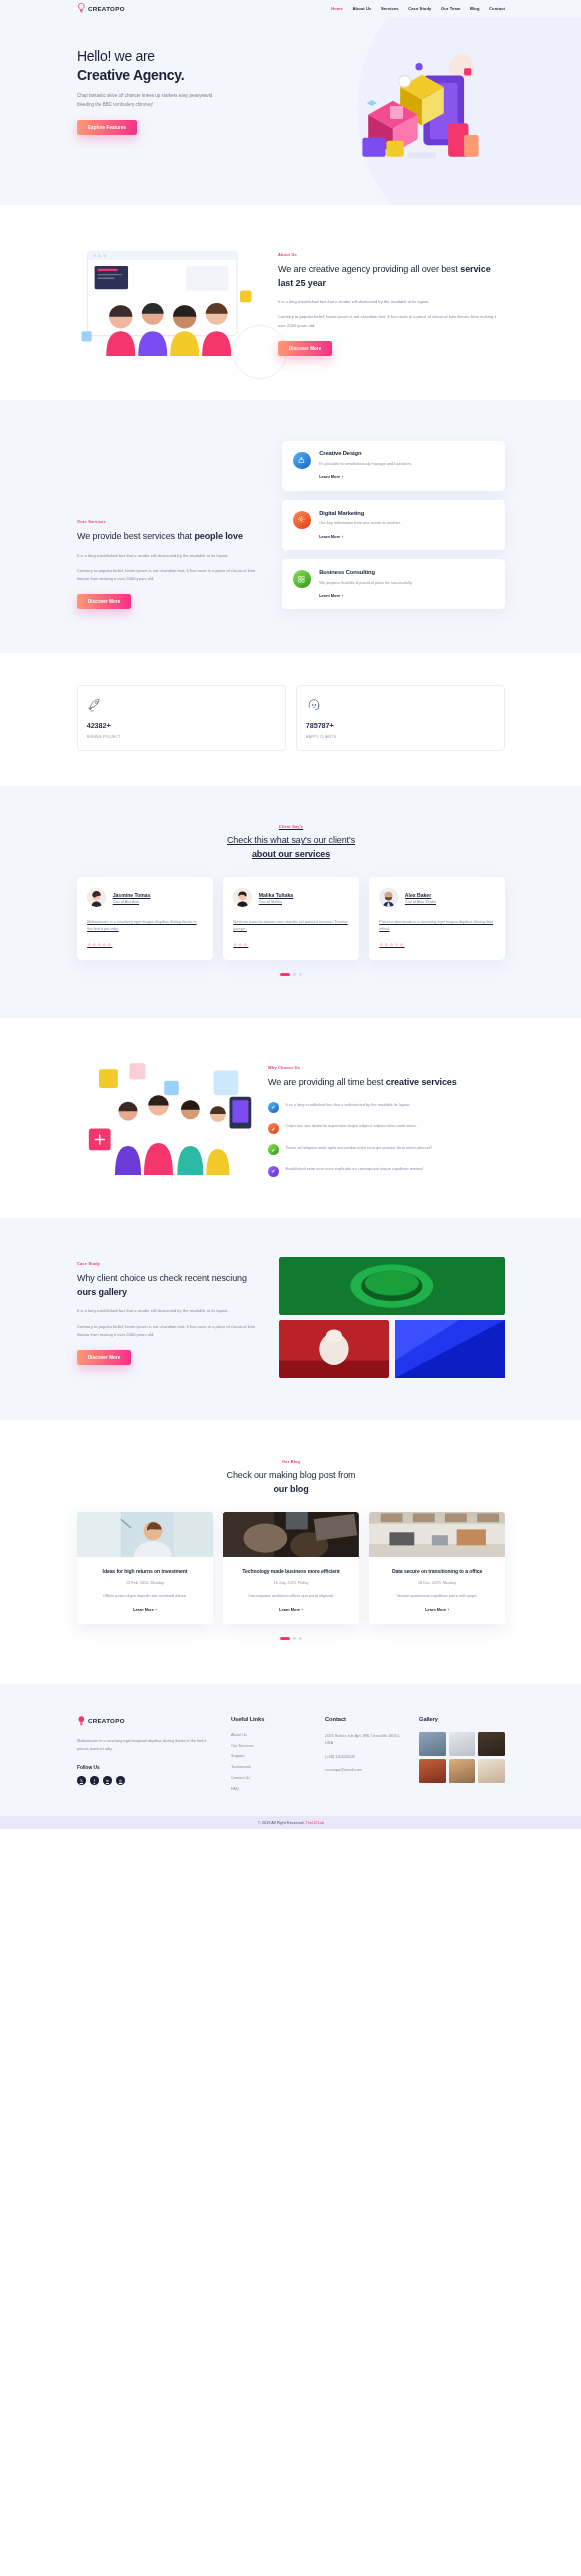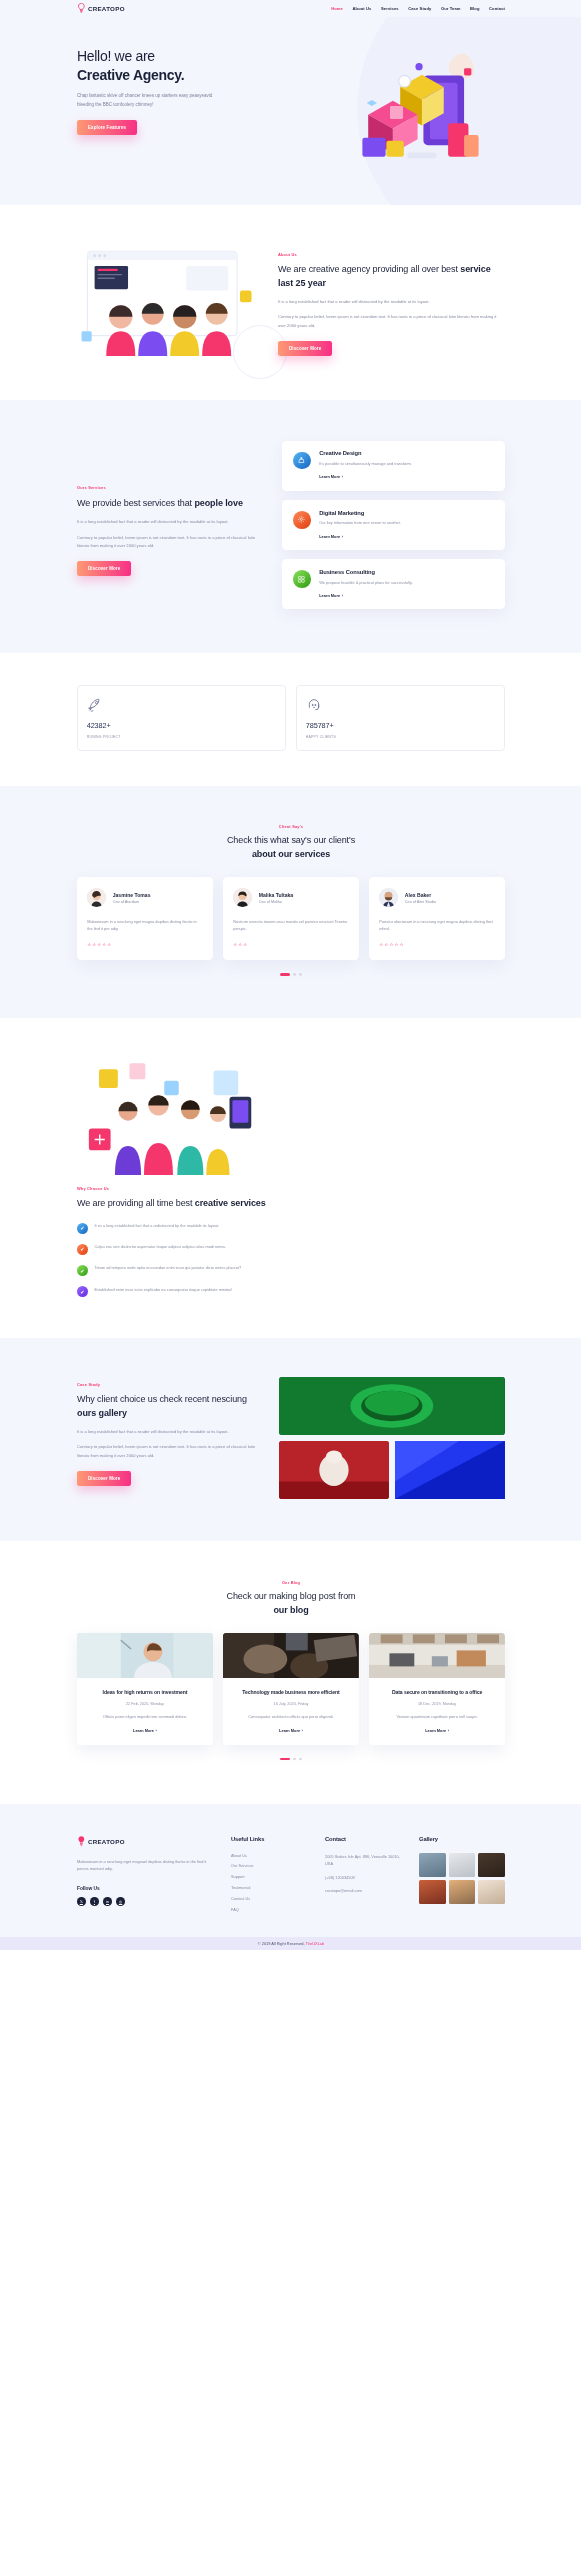--- a/index.html
+++ b/index.html
@@ -61,21 +61,21 @@
   .about .wrap { display:flex; align-items:center; gap:19px; }
   .about-img { width:182px; flex:none; }
   .about-right { flex:1; padding-top:2.9px; }
   .circ-outline {
     position:absolute; width:54px; height:54px; border-radius:50%;
     border:0.7px solid #eceefb; left:233px; top:120px;
   }
 
   
   .services { background:#f4f6fd; padding:41px 0 44px; position:relative; overflow:hidden; }
-  .services .wrap { display:flex; gap:22px; align-items:center; }
+  .services .wrap { display:flex; gap:22px; align-items:flex-end; }
   .services-left { width:183px; flex:none; padding-top:11.6px; }
   .services-right { flex:1; display:flex; flex-direction:column; gap:9.5px; }
   .svc-card {
     background:#fff; border-radius:4.4px; padding:9.5px 11px 10.2px;
     display:flex; gap:8.7px; align-items:flex-start;
     box-shadow:0 5.1px 14.5px rgba(61,74,136,.07);
   }
   .svc-ico { width:17.5px; height:17.5px; border-radius:50%; flex:none; margin-top:1.5px;
     display:flex; align-items:center; justify-content:center; color:#fff; font-size:7.3px; }
   .svc-title { font-size:5.8px; font-weight:bold; letter-spacing:-0.1px; }
@@ -84,43 +84,43 @@
   .learn i { font-style:normal; color:#1b2138; margin-left:1.5px; }
 
   
   .counters { background:#fff; padding:32px 0 35px; position:relative; overflow:hidden; }
   .counters .wrap { display:flex; gap:10.2px; }
   .cnt-card {
     flex:1; background:#fff; border:0.7px solid #ececf4; border-radius:3.6px;
     padding:10.2px 8.7px 11.6px; position:relative; z-index:2;
   }
   .cnt-ico { height:16px; margin-bottom:8px; }
-  .cnt-num { font-size:7.3px; font-weight:normal; color:#2b3255; letter-spacing:-0.1px; }
+  .cnt-num { font-size:7.3px; font-weight:bold; color:#2b3255; letter-spacing:-0.1px; }
   .cnt-lbl { font-size:3.5px; color:#9296ab; letter-spacing:0.2px; margin-top:5.1px; text-transform:uppercase; }
 
   
-  .testi { background:#f4f6fd; padding:38px 0 42px; position:relative; overflow:hidden; }
+  .testi { background:#f4f6fd; padding:38px 0 42px; position:relative; overflow:hidden;text-decoration:underline; }
   .center { text-align:center; }
   .center .eyebrow { margin-bottom:5.1px; }
   .cards3 { display:flex; gap:10.2px; margin-top:16px; }
   .t-card { flex:1; background:#fff; border-radius:4.4px; padding:11px 10.2px 12.4px;
     box-shadow:0 5.8px 16px rgba(61,74,136,.07); text-align:left; }
   .t-head { display:flex; align-items:center; gap:6.5px; }
   .t-ava { width:19px; height:19px; border-radius:50%; flex:none; overflow:hidden; background:#e9e2dd; }
   .t-name { font-size:5.1px; font-weight:bold; }
   .t-role { font-size:3.8px; color:#8b8fa4; margin-top:2.2px; }
   .t-body { font-size:3.9px; line-height:1.95; color:#8b8fa4; margin-top:10.2px; }
   .stars { margin-top:9.5px; font-size:4.4px; color:#f5366c; letter-spacing:1.1px; }
   .dots { display:flex; gap:2.9px; justify-content:center; margin-top:13px; align-items:center; }
   .dot { width:2.9px; height:2.9px; border-radius:50%; background:#d9d8e6; }
   .dot.on { width:9.5px; border-radius:2.2px; background:#f5366c; }
 
   
   .why { background:#fff; padding:41px 0 41px; position:relative; overflow:hidden; }
-  .why .wrap { display:flex; gap:9px; align-items:flex-start;flex-direction:column; }
+  .why .wrap { display:flex; gap:2px; align-items:flex-end; }
   .why-left { width:189px; flex:none; }
   .why-right { flex:1; }
   .feat { display:flex; gap:6.5px; margin-top:9.5px; align-items:flex-start; }
   .feat-ico { width:11px; height:11px; border-radius:50%; flex:none; color:#fff;
     display:flex; align-items:center; justify-content:center; font-size:5.1px; margin-top:0.7px; }
   .feat-txt { font-size:3.9px; line-height:1.95; color:#8b8fa4; }
   .feat-list { margin-top:11.6px; }
 
   
   .casestudy { background:#f4f6fd; padding:39px 0 42px; position:relative; overflow:hidden; }

